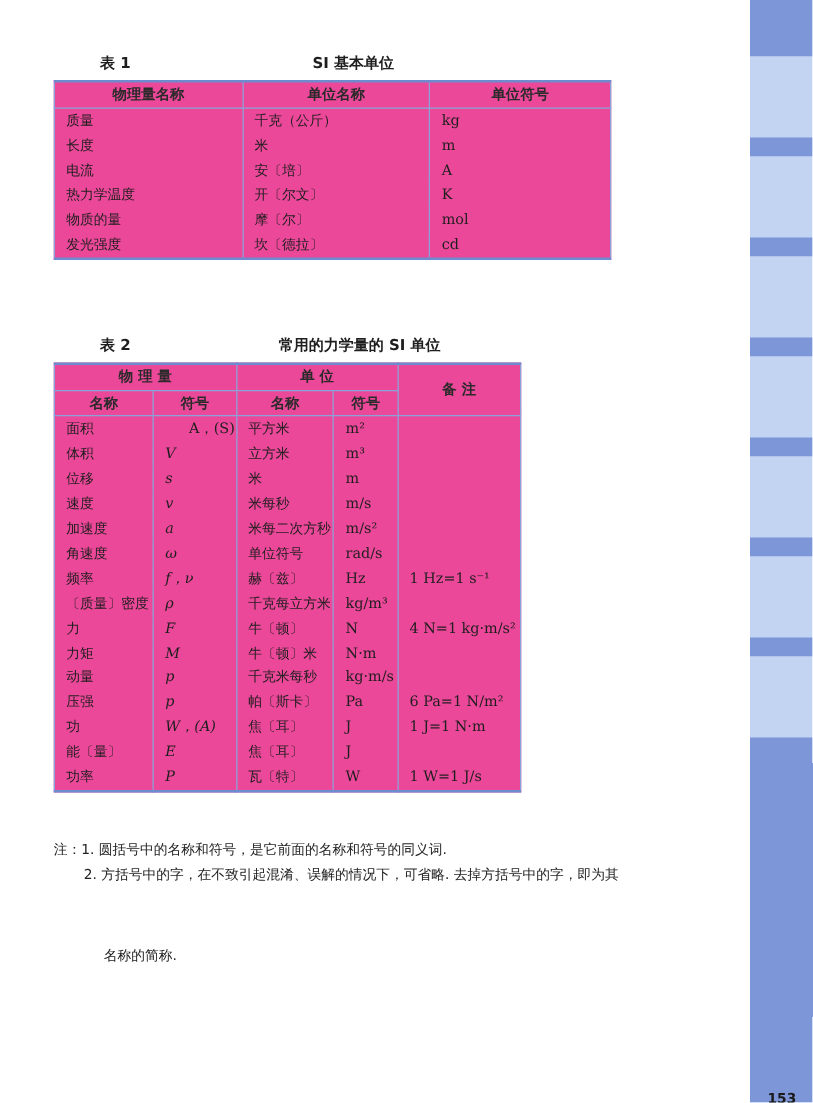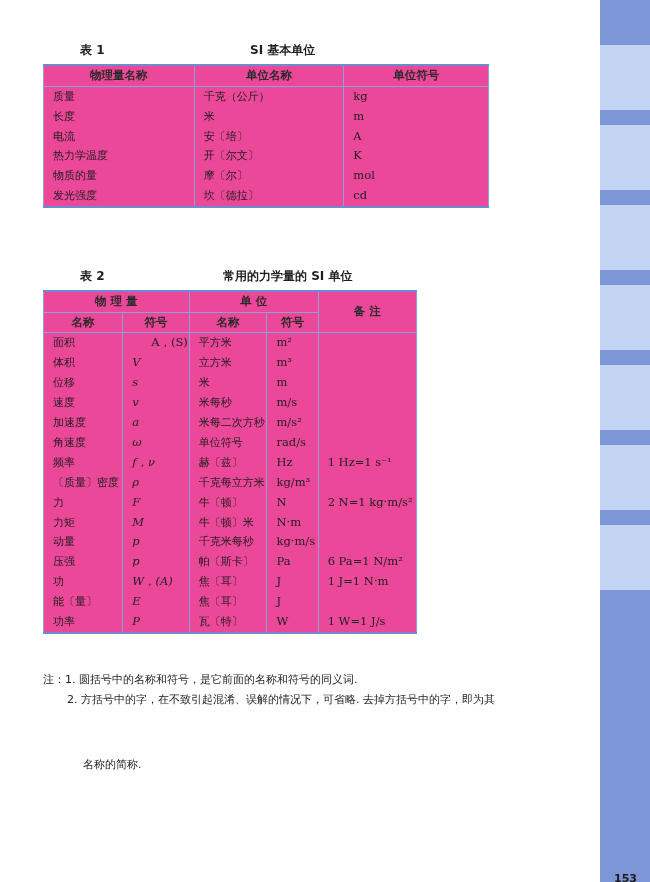--- a/index.html
+++ b/index.html
@@ -214,21 +214,21 @@
         <td class="sym">ρ</td>
         <td class="zh">千克每立方米</td>
         <td>kg/m³</td>
         <td></td>
       </tr>
     <tr>
         <td class="zh">力</td>
         <td class="sym">F</td>
         <td class="zh">牛〔顿〕</td>
         <td>N</td>
-        <td>2 N=1 kg·m/s²</td>
+        <td>4 N=1 kg·m/s²</td>
       </tr>
     <tr>
         <td class="zh">力矩</td>
         <td class="sym">M</td>
         <td class="zh">牛〔顿〕米</td>
         <td>N·m</td>
         <td></td>
       </tr>
     <tr>
         <td class="zh">动量</td>

